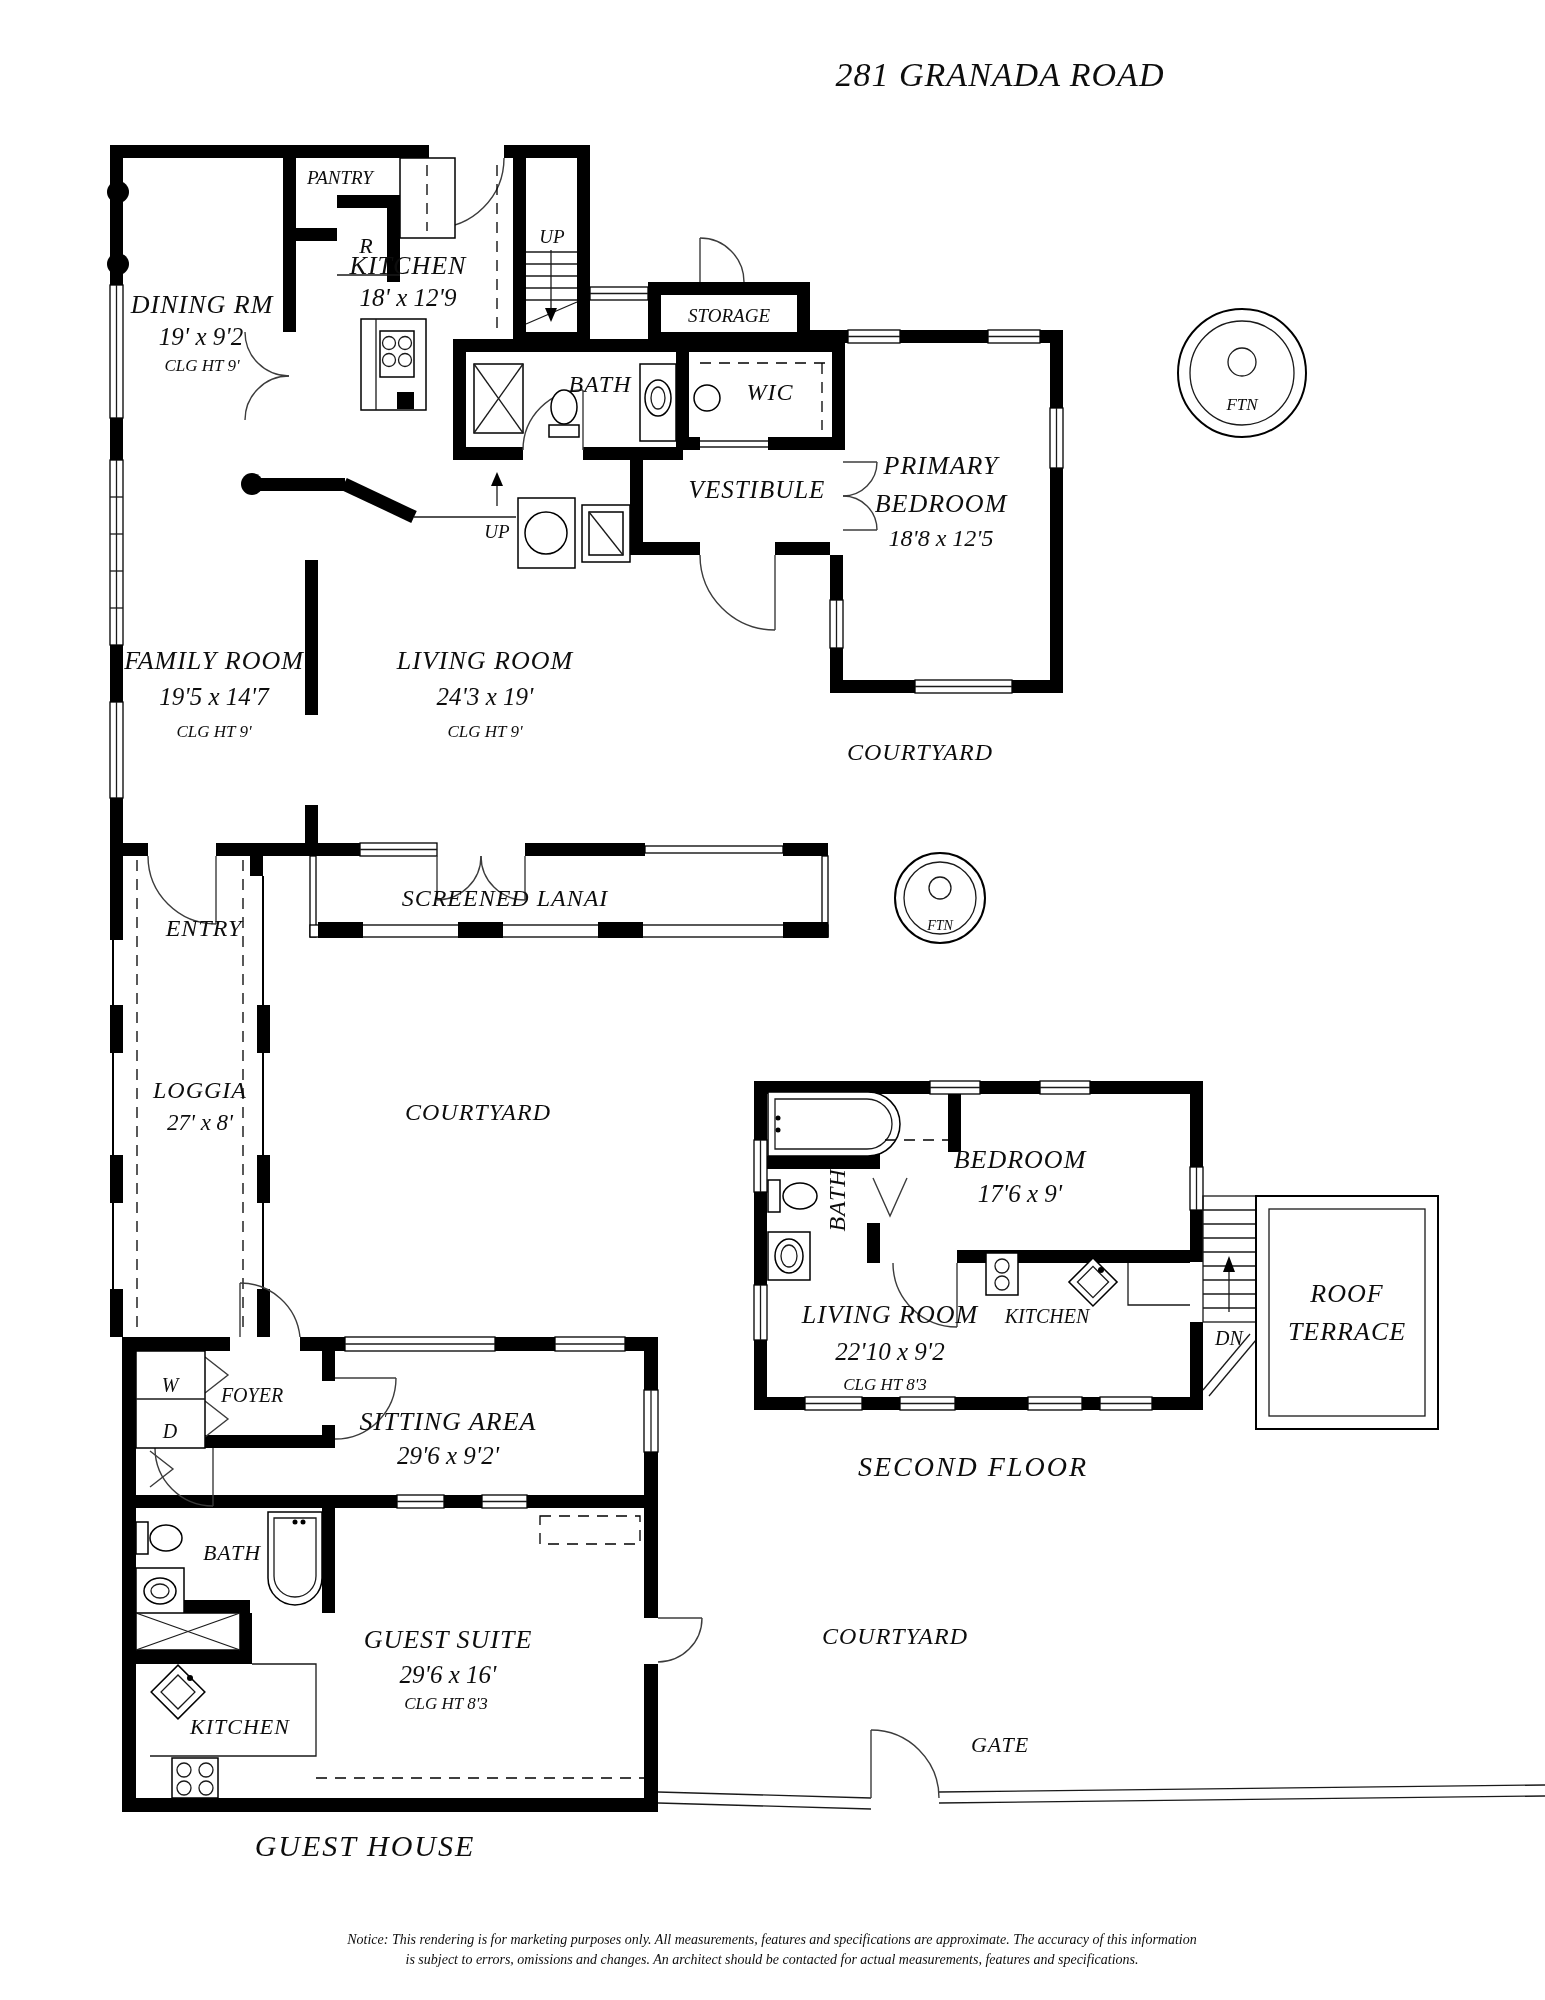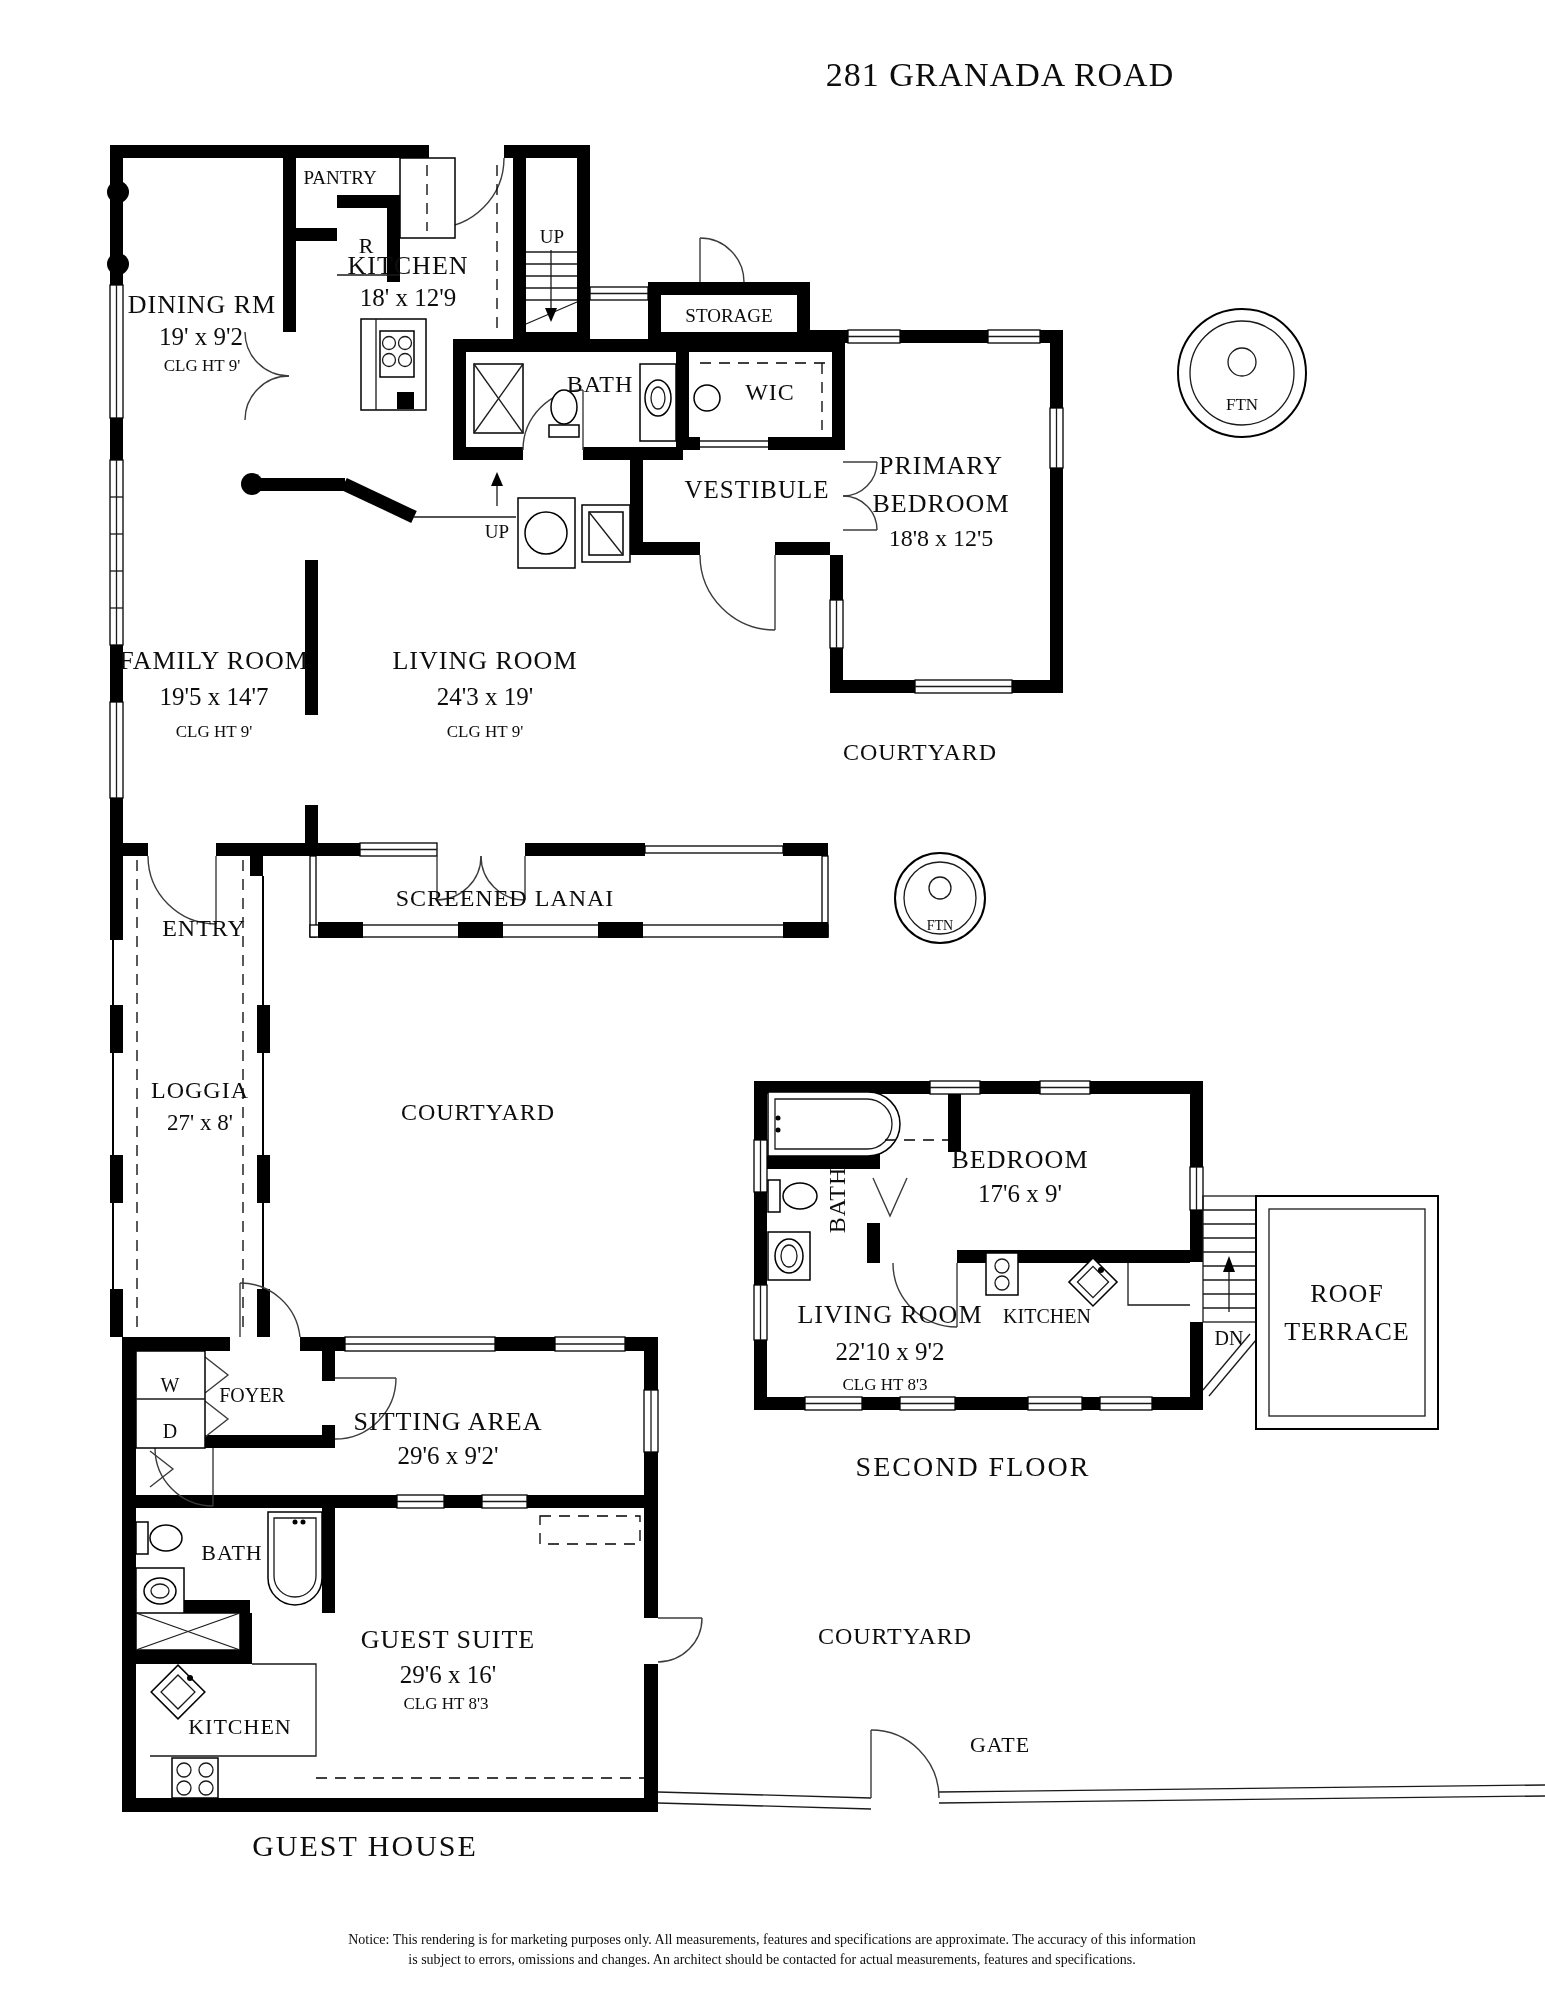--- a/index.html
+++ b/index.html
@@ -1,16 +1,16 @@
 <!DOCTYPE html>
 <html><head>
 <meta charset="utf-8">
 <style>
   html,body{margin:0;padding:0;background:#fff;}
-  #page{position:relative;width:1545px;height:2000px;background:#ffffff;overflow:hidden;}
+  #page{position:relative;width:1545px;height:2000px;background:#ffffff;overflow:hidden;font-style:italic;}
   svg{position:absolute;left:0;top:0;}
   text{font-family:"Liberation Serif","DejaVu Serif",serif;fill:#0d0d0d;}
   .lb{text-anchor:middle;}
   .sp1{letter-spacing:1px;}
   .sp2{letter-spacing:2px;}
   .w{fill:#000;}
   .ln{fill:none;stroke:#000;stroke-width:2;}
   .ln1{fill:none;stroke:#1a1a1a;stroke-width:1.3;}
   .win{fill:#fff;stroke:#000;stroke-width:1.3;}
   .door{fill:none;stroke:#3c3c3c;stroke-width:1.4;}

